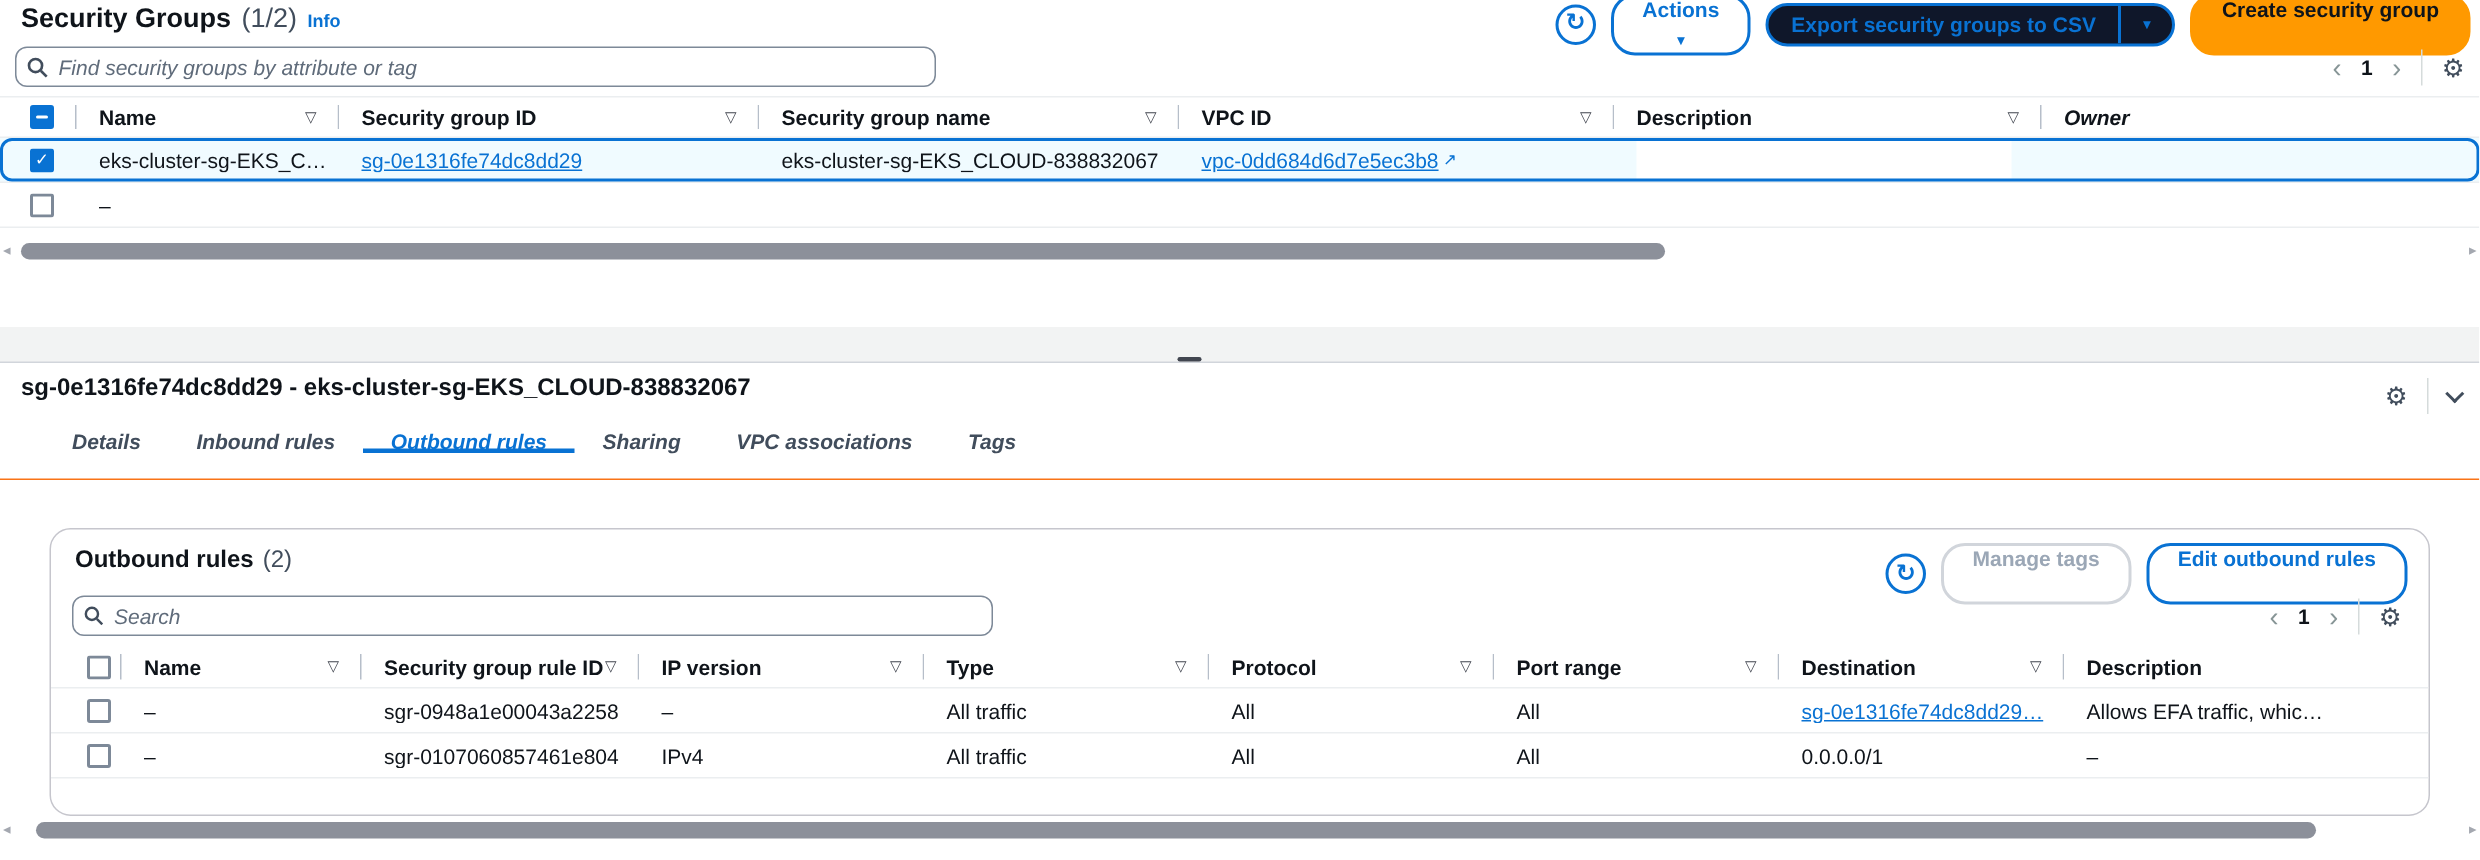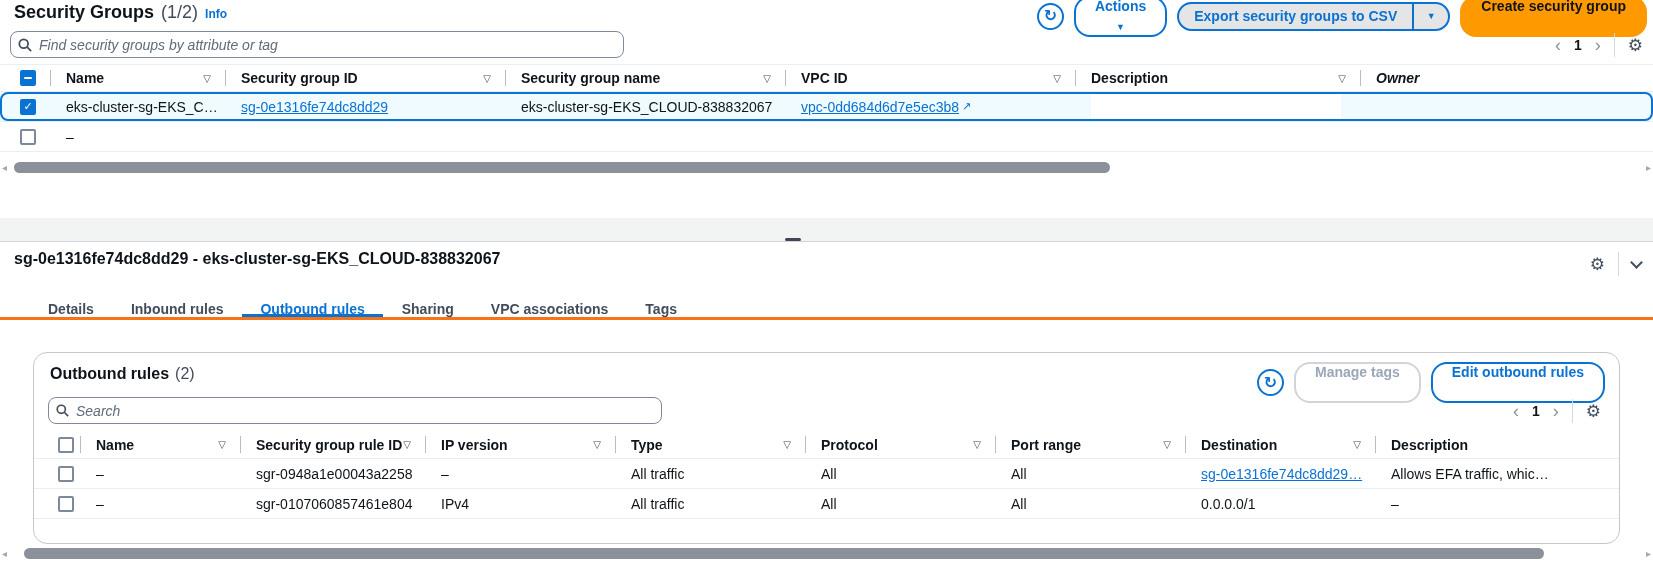--- a/index.html
+++ b/index.html
@@ -14,21 +14,21 @@
   .info-link { color:#0972d3; font-size:12px; font-weight:700; cursor:pointer; text-decoration:none; }
 
   .top-actions { position:absolute; right:6px; top:1px; display:flex; align-items:center; gap:10px; height:30px; }
   .icon-btn { width:27px; height:27px; border:2px solid #0972d3; border-radius:50%; background:#fff;
               color:#0972d3; font-weight:700; font-size:16px; line-height:1; display:flex; align-items:center;
               justify-content:center; cursor:pointer; font-family:inherit; }
   .pill { height:41px; border:2px solid #0972d3; border-radius:16px; background:#fff; color:#0972d3;
           font-weight:700; font-size:14px; padding:0 19px; display:flex; align-items:center; gap:9px;
           cursor:pointer; font-family:inherit; white-space:nowrap;flex-direction:column; }
   .caret { font-size:9px; line-height:1; }
-  .split { display:flex; height:29px; border:2px solid #0972d3; border-radius:16px; overflow:hidden; background:#e5e5e5; }
+  .split { display:flex; height:29px; border:2px solid #0972d3; border-radius:16px; overflow:hidden; background:#0f172a; }
   .split-main { border:none; background:transparent; color:#0972d3; font-weight:700; font-size:14px;
                 padding:0 15px; cursor:pointer; font-family:inherit; white-space:nowrap; }
   .split-caret { border:none; border-left:2px solid #0972d3; background:transparent; color:#0972d3;
                  width:36px; font-size:9px; cursor:pointer; }
   .pill.primary { background:#ff9900; border-color:#ff9900; color:#0f141a; }
   .pill.disabled { border-color:#d1d5db; color:#9ba7b6; cursor:default; }
 
   
   .search-box { position:absolute; display:flex; align-items:center; gap:7px; height:27px;
                 border:1px solid #7d8998; border-radius:8px; background:#fff; padding:0 7px; }
@@ -85,22 +85,22 @@
   
   .split-strip { position:absolute; left:0; right:0; top:218px; height:24px; background:#f2f3f3; border-bottom:1px solid #d1d5db; }
   .split-handle { position:absolute; top:238px; left:785px; width:16px; height:3px; background:#424650; border-radius:2px; cursor:row-resize; }
 
   .panel { position:absolute; left:0; right:0; top:242px; bottom:0; background:#fff; }
   .panel-title { position:absolute; left:14px; top:8px; font-size:16px; font-weight:700; }
   .panel-icons { position:absolute; right:12px; top:10px; display:flex; align-items:center; gap:13px; }
   .chev { width:9px; height:9px; border-right:2px solid #414d5c; border-bottom:2px solid #414d5c;
           transform:rotate(45deg); margin-top:-4px; cursor:pointer; }
 
-  .tabs { position:absolute; left:0; right:0; top:44px; height:34px; display:flex; align-items:flex-end;
-          padding-left:30px; border-bottom:3px solid #f97316; }
+  .tabs { position:absolute; left:0; right:0; top:44px; height:34px; display:flex; align-items:flex-start;
+          padding-left:30px; border-bottom:1px solid #f97316;font-style:italic; }
   .tab { display:flex; align-items:center; padding:0 18px; font-weight:700; color:#414d5c; cursor:pointer; white-space:nowrap; }
   .tab.active { color:#0972d3; box-shadow:inset 0 -3px 0 #0972d3; }
   .tab-sep { width:1px; background:#d5dbdb; margin:7px 0; }
 
   
   .card { position:absolute; left:33px; right:33px; top:110px; height:192px; border:1px solid #c6c6cd;
           border-radius:14px; background:#fff; overflow:hidden; }
   .card-title { position:absolute; left:16px; top:12px; font-size:16px; font-weight:700; display:flex; gap:6px; align-items:baseline; }
   .card-count { font-weight:400; color:#414d5c; font-size:16px; }
   .card-actions { position:absolute; right:14px; top:9px; display:flex; align-items:center; gap:10px; }

